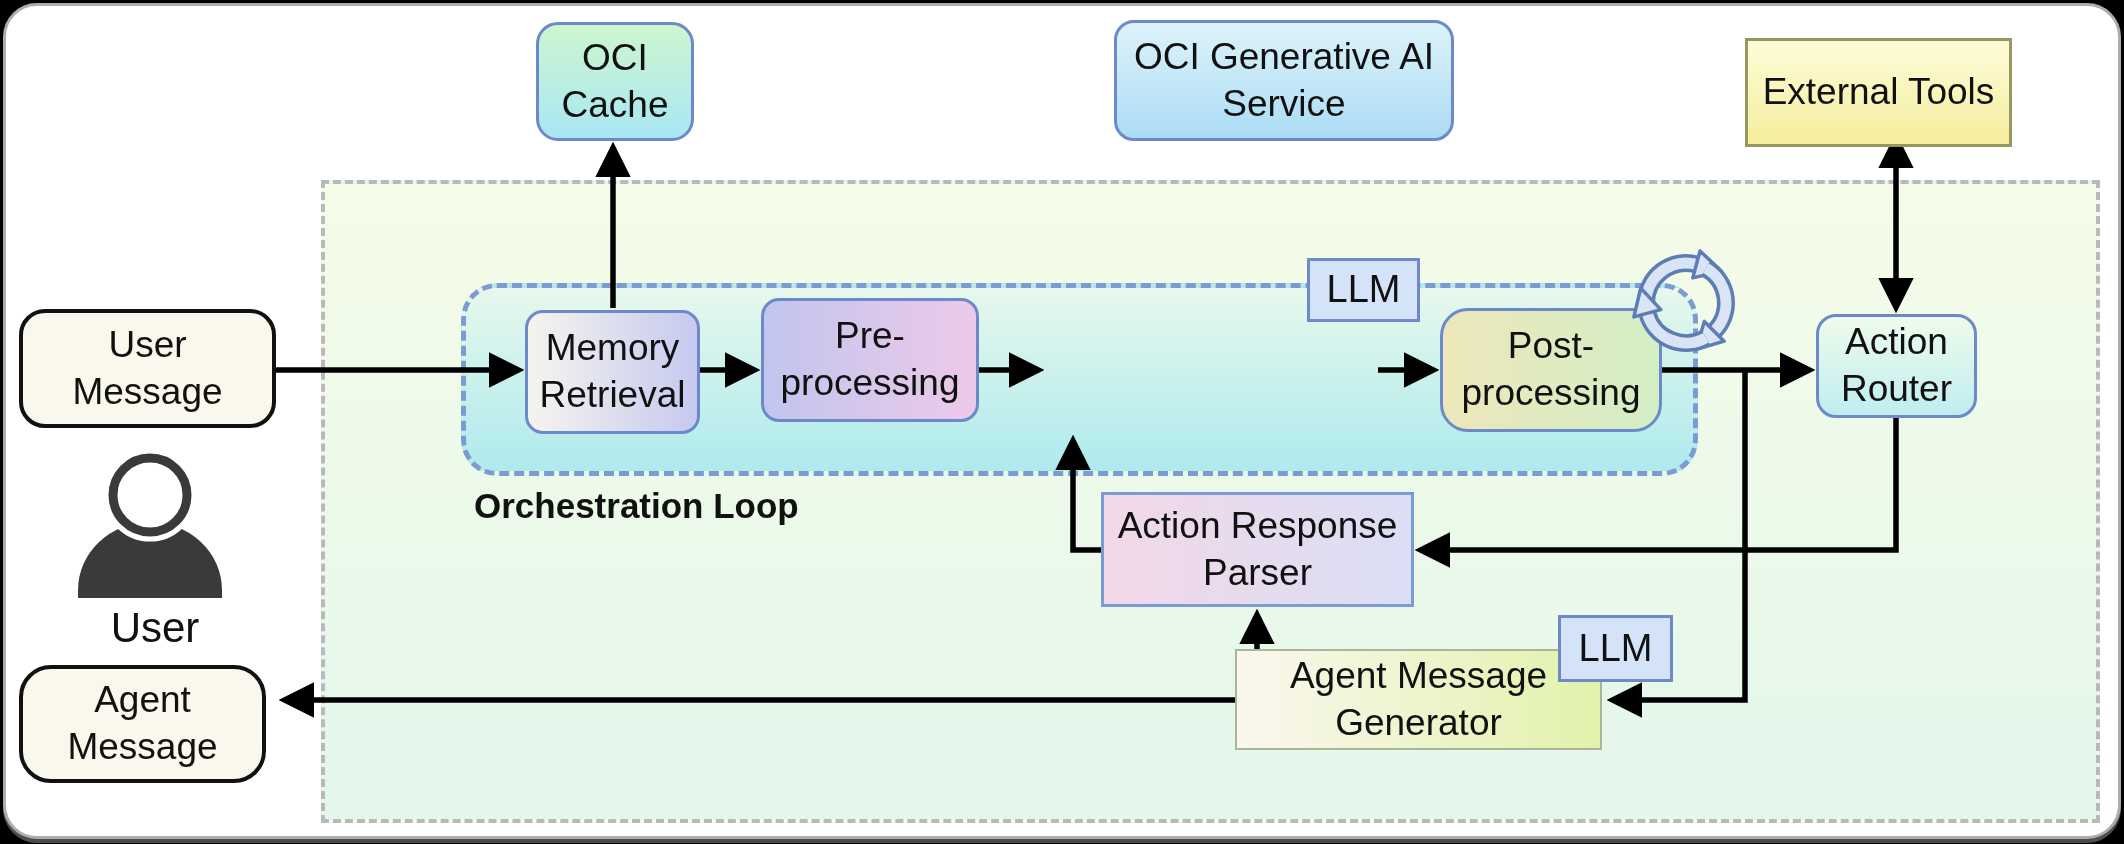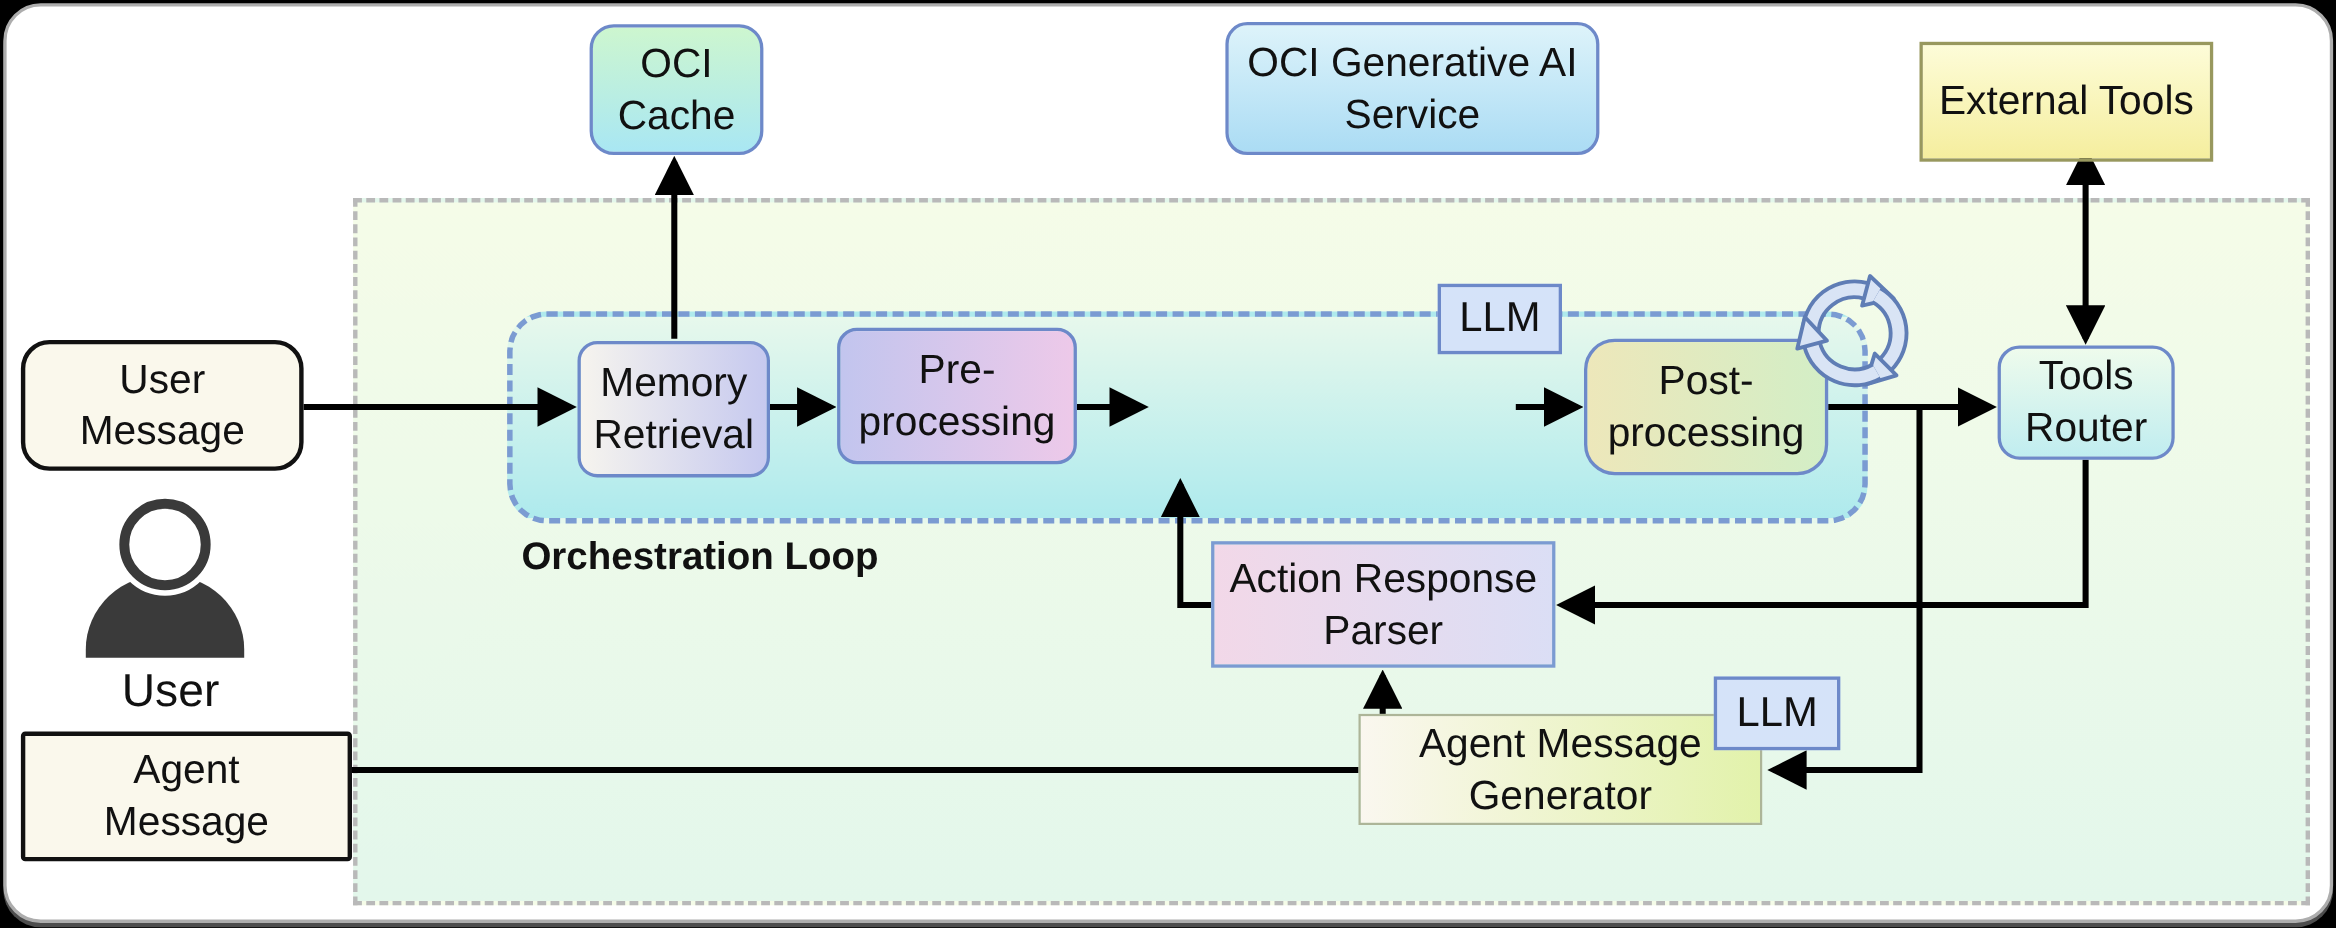--- a/index.html
+++ b/index.html
@@ -23,21 +23,21 @@
   .blue-border{border:3px solid #6d89c9;}
   
   .oci-cache{left:536px;top:22px;width:158px;height:119px;border-radius:22px;
              background:linear-gradient(180deg,#cdf6cf 0%,#a9e7f3 100%);}
   .oci-genai{left:1101px;top:20px;width:340px;height:121px;border-radius:20px;
              background:linear-gradient(180deg,#ddf3fa 0%,#abdcf4 100%);margin-left:13px;}
   .ext-tools{left:1745px;top:38px;width:267px;height:109px;border:3px solid #98985e;
              background:linear-gradient(180deg,#fdfcd8 0%,#f5ee9e 100%);}
   .user-msg{left:19px;top:309px;width:257px;height:119px;border-radius:26px;
             background:#faf8ec;border:4px solid #111;}
-  .agent-msg{left:19px;top:665px;width:301px;height:118px;border-radius:4px;
+  .agent-msg{left:19px;top:665px;width:247px;height:118px;border-radius:32px;
              background:#faf8ec;border:4px solid #111;}
   .mem-ret{left:525px;top:310px;width:175px;height:124px;border-radius:18px;
            background:linear-gradient(90deg,#f6f4ee 0%,#c6c9ef 100%);}
   .pre-proc{left:761px;top:298px;width:218px;height:124px;border-radius:18px;
             background:linear-gradient(90deg,#c2c5ee 0%,#edc9e9 100%);}
   .llm-reason{left:1045px;top:308px;width:333px;height:124px;border-radius:18px;
               background:linear-gradient(90deg,#f4c6e6 0%,#efd9c3 100%);}
   .post-proc{left:1440px;top:308px;width:222px;height:124px;border-radius:28px;
              background:linear-gradient(90deg,#ede7ba 0%,#d3eec6 100%);}
   .act-router{left:1816px;top:314px;width:161px;height:104px;border-radius:20px;
@@ -118,21 +118,21 @@
   </div>
   <div class="node blue-border pre-proc">
     <span class="lbl">Pre-
 processing</span>
   </div>
   <div class="node blue-border post-proc">
     <span class="lbl">Post-
 processing</span>
   </div>
   <div class="node blue-border act-router">
-    <span class="lbl">Tools
+    <span class="lbl">Action
 Router</span>
   </div>
   <div class="node arp">
     <span class="lbl">Action Response
 Parser</span>
   </div>
   <div class="node amg">
     <span class="lbl">Agent Message
 Generator</span>
   </div>

